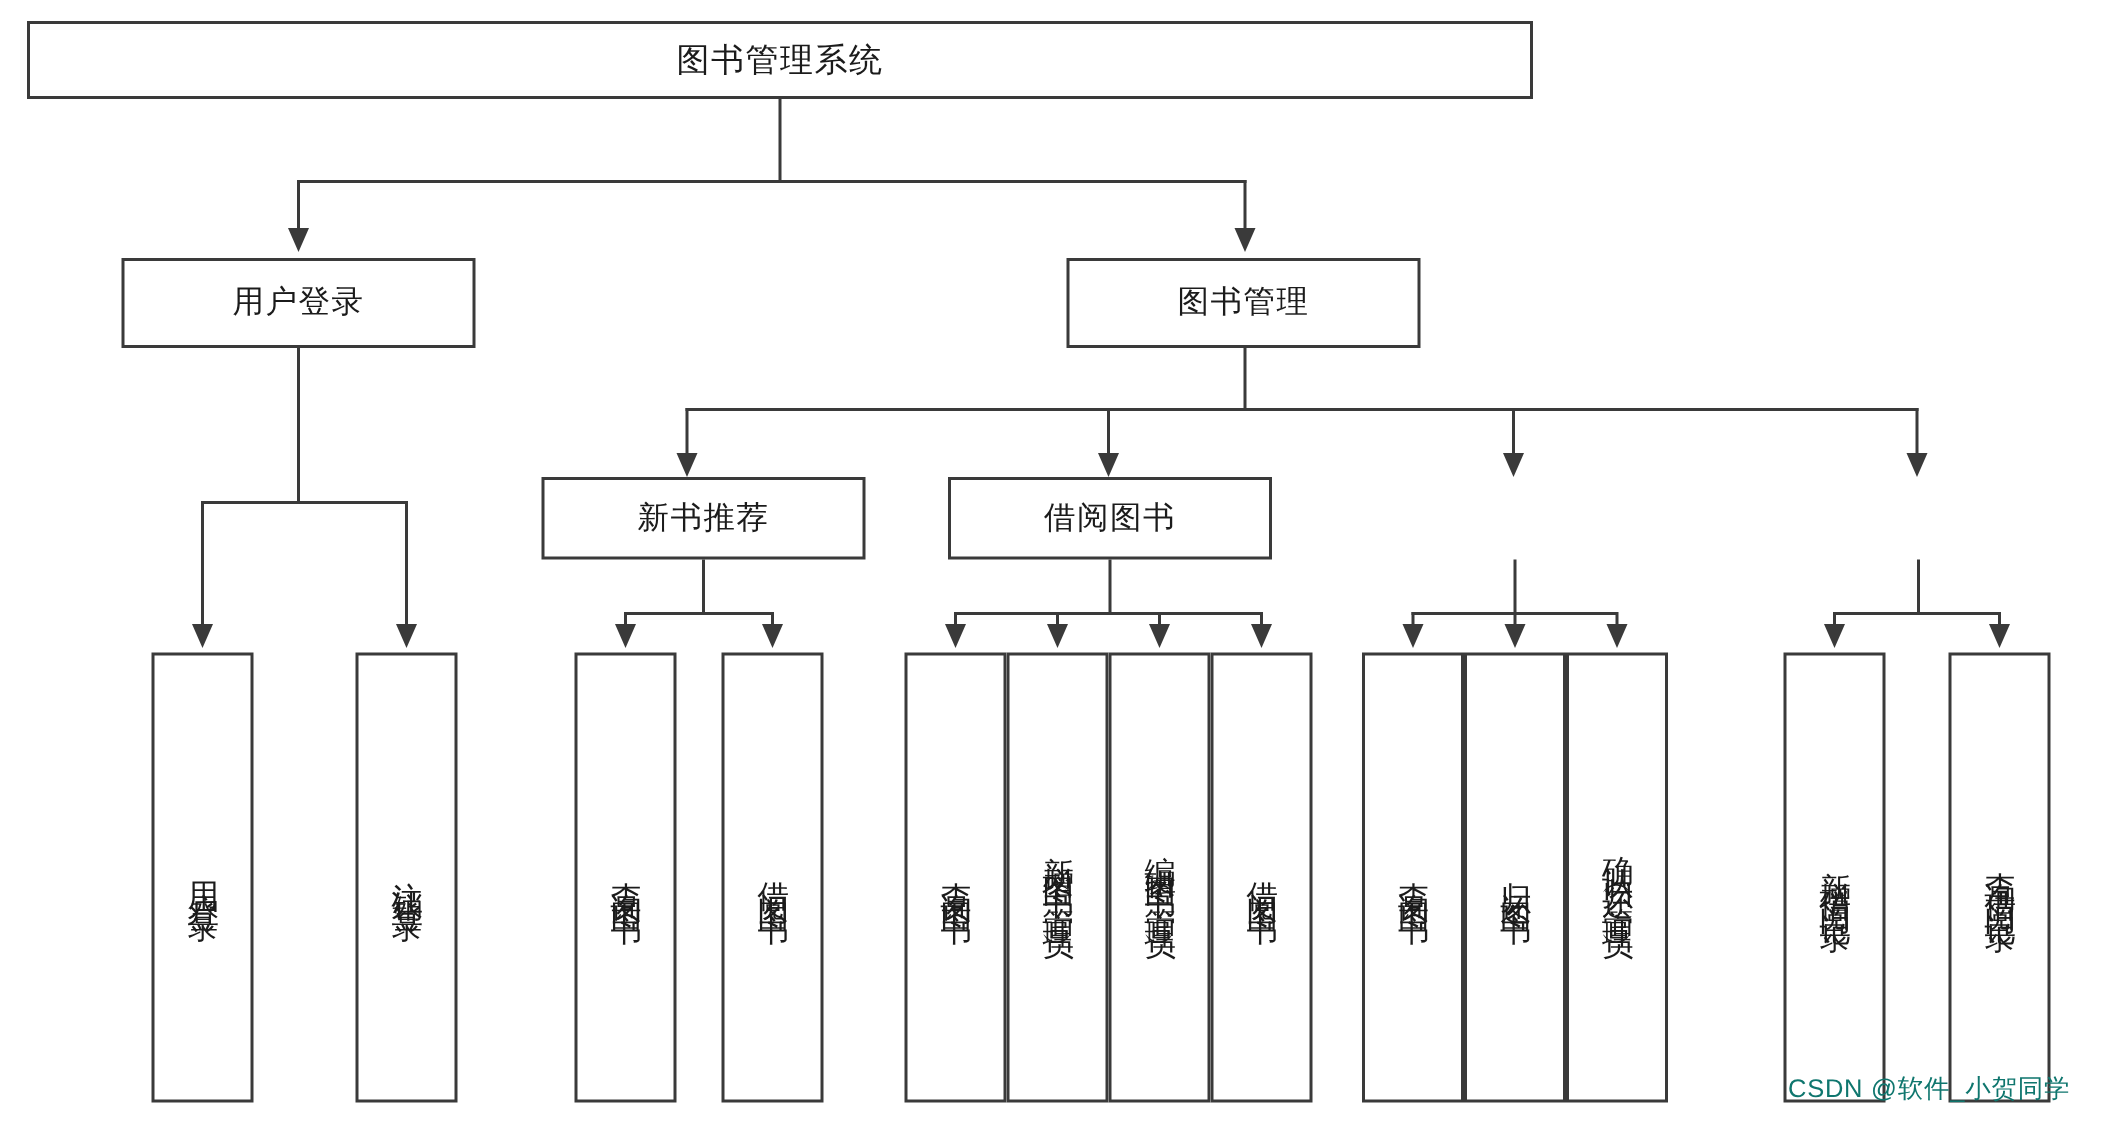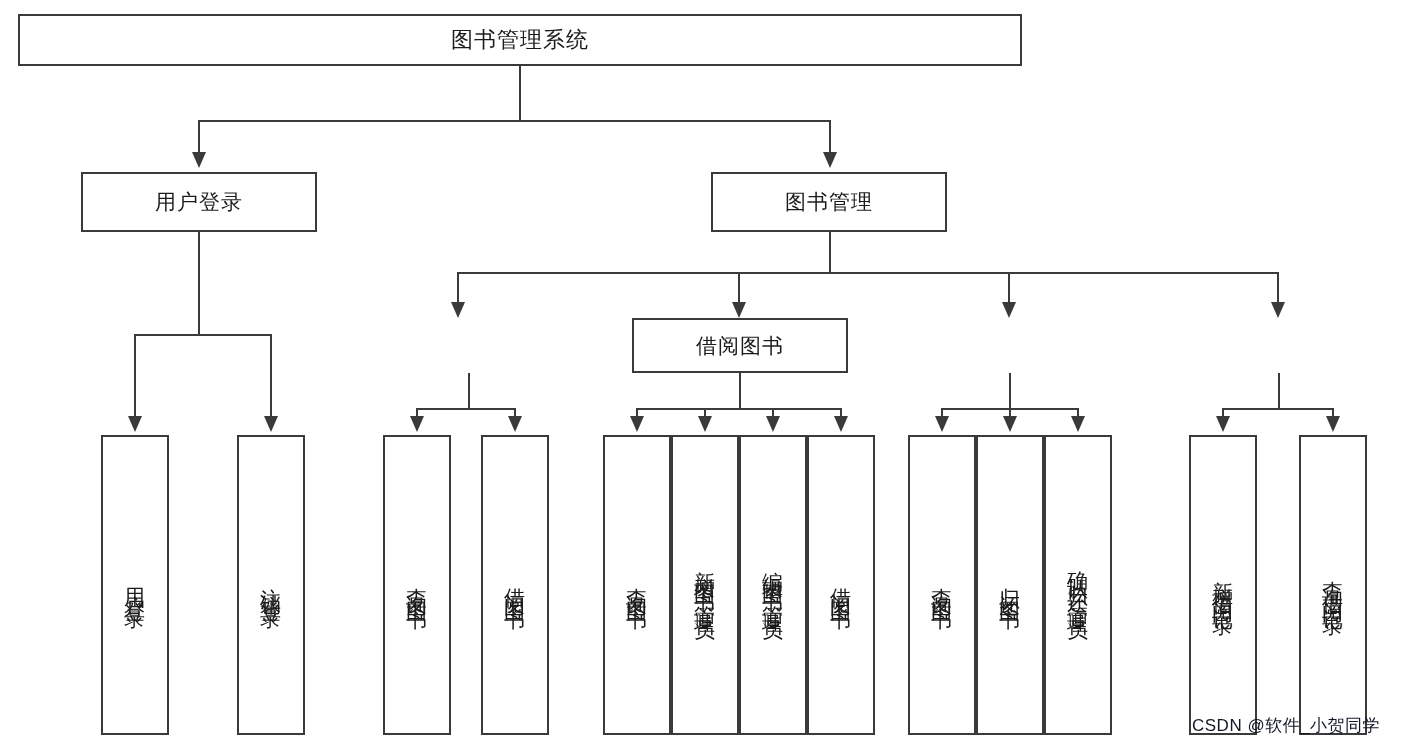--- a/index.html
+++ b/index.html
@@ -56,21 +56,21 @@
     position: absolute;
     width: 0;
     height: 0;
     border-left: 7px solid transparent;
     border-right: 7px solid transparent;
     border-top: 16px solid #3a3a3a;
   }
   .watermark {
     position: absolute;
     font-size: 17px;
-    color: #0f172a;
+    color: #0f766e;
     white-space: nowrap;
     letter-spacing: 0.5px;
   }
 </style>
 </head>
 <body>
 
 <div id="canvas">
 
   <div class="node node-h node-root" style="left:18px; top:14px; width:1004px; height:52px;">图书管理系统</div>
@@ -102,20 +102,21 @@
 
   <div class="edge edge-v" style="left:457px; top:272px; width:2px; height:32px;"></div>
   <div class="arrow" style="left:451px; top:302px;"></div>
   <div class="edge edge-v" style="left:738px; top:272px; width:2px; height:32px;"></div>
   <div class="arrow" style="left:732px; top:302px;"></div>
   <div class="edge edge-v" style="left:1008px; top:272px; width:2px; height:32px;"></div>
   <div class="arrow" style="left:1002px; top:302px;"></div>
   <div class="edge edge-v" style="left:1277px; top:272px; width:2px; height:32px;"></div>
   <div class="arrow" style="left:1271px; top:302px;"></div>
 
+  <div class="node node-h" style="left:361px; top:318px; width:216px; height:55px;">新书推荐</div>
   <div class="node node-h" style="left:632px; top:318px; width:216px; height:55px;">借阅图书</div>
 
   <div class="edge edge-v" style="left:468px; top:373px; width:2px; height:35px;"></div>
   <div class="edge edge-h" style="left:416px; top:408px; width:100px; height:2px;"></div>
   <div class="edge edge-v" style="left:416px; top:408px; width:2px; height:10px;"></div>
   <div class="arrow" style="left:410px; top:416px;"></div>
   <div class="edge edge-v" style="left:514px; top:408px; width:2px; height:10px;"></div>
   <div class="arrow" style="left:508px; top:416px;"></div>
 
   <div class="node node-v" style="left:383px; top:435px; width:68px; height:300px;">查询图书</div>

